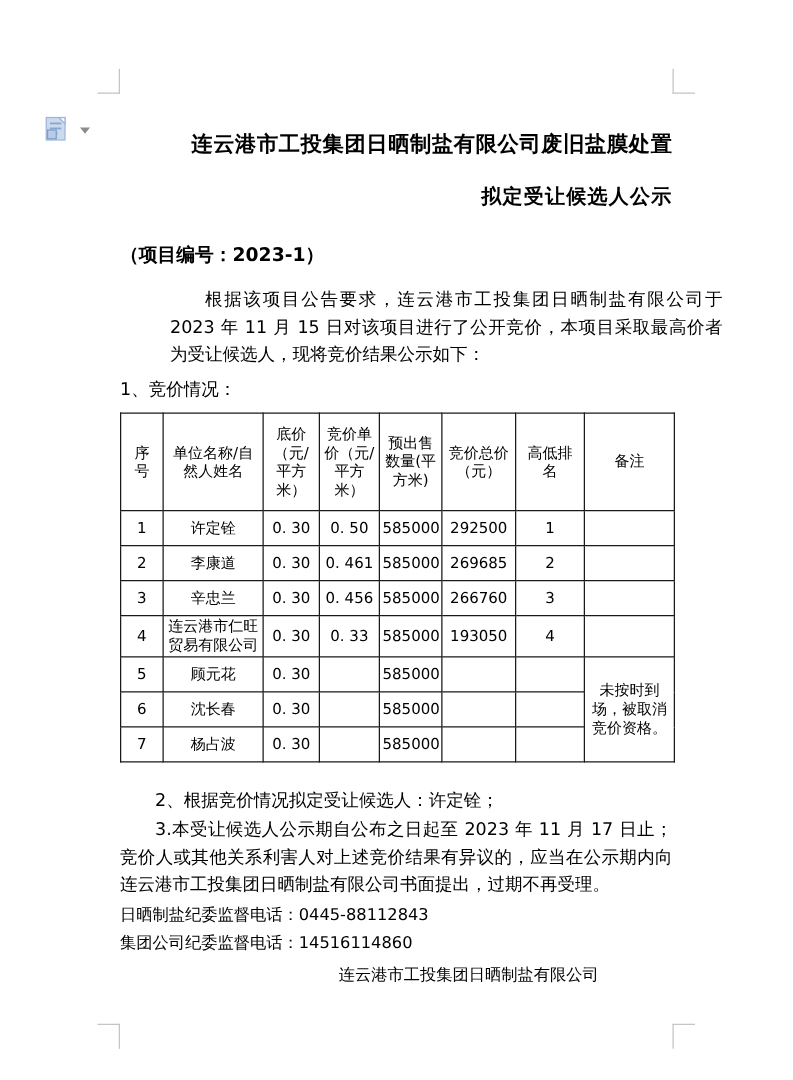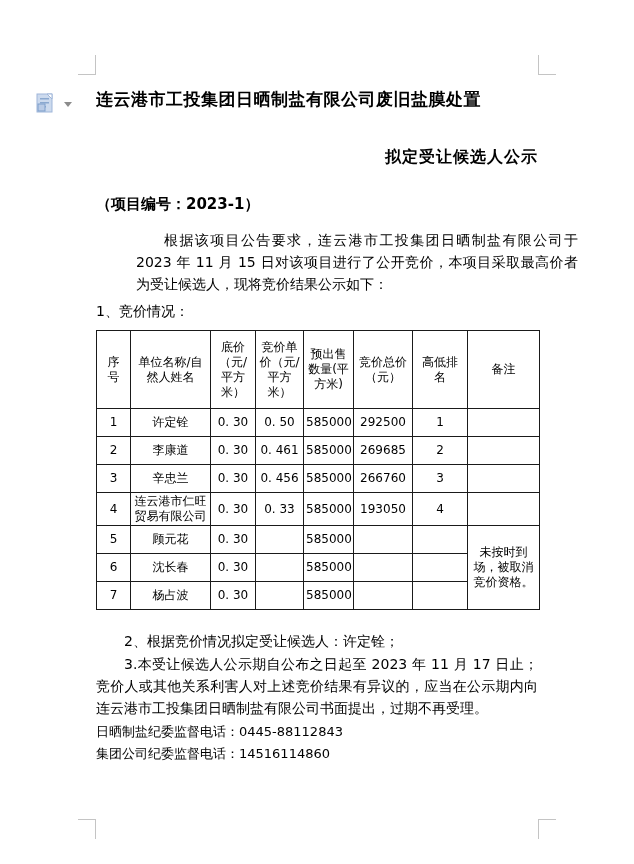--- a/index.html
+++ b/index.html
@@ -15,21 +15,21 @@
   
   .mark { position: absolute; width: 18px; height: 20px; }
   .mark.tl { left: 78px;  top: 55px;  border-right: 1px solid #c4c4c4; border-bottom: 1px solid #c4c4c4; }
   .mark.tr { left: 538px; top: 55px;  border-left: 1px solid #c4c4c4;  border-bottom: 1px solid #c4c4c4; }
   .mark.bl { left: 78px;  top: 819px; border-right: 1px solid #c4c4c4; border-top: 1px solid #c4c4c4; }
   .mark.br { left: 538px; top: 819px; border-left: 1px solid #c4c4c4;  border-top: 1px solid #c4c4c4; }
 
   .paste-btn { left: 34px; top: 92px; width: 42px; height: 26px; cursor: pointer; }
 
   .block { left: 96px; width: 442px; position: absolute; }
-  .t1 { top: 88px;  font-size: 17px; font-weight: bold; text-align: left; letter-spacing: .5px; }
+  .t1 { top: 104px;  font-size: 17px; font-weight: bold; text-align: right; letter-spacing: .5px; }
   .t2 { top: 147px; font-size: 16px; font-weight: bold; text-align: right; letter-spacing: 1px; }
   .t3 { top: 195px; font-size: 15px; font-weight: bold; text-align: left; }
   .para { font-size: 14px; line-height: 22px; text-align: justify; }
   .indent { text-indent: 2em; }
   .p-intro { top: 229px; margin-left: 40px; }
   .h-sec1 { top: 303px; font-size: 14px; }
   .p-sec2 { top: 630px; font-size: 14px; }
   .p-sec3 { top: 653px; }
   .phone1 { top: 723px; font-size: 13px; }
   .phone2 { top: 745px; font-size: 13px; }
@@ -179,13 +179,14 @@
 </tbody>
   </table>
 
 <div class="block para indent p-sec2">2、根据竞价情况拟定受让候选人：许定铨；</div>
 <div class="block para indent p-sec3">3.本受让候选人公示期自公布之日起至 2023 年 11 月 17 日止；竞价人或其他关系利害人对上述竞价结果有异议的，应当在公示期内向连云港市工投集团日晒制盐有限公司书面提出，过期不再受理。</div>
 
 <div class="block phone1">日晒制盐纪委监督电话：0445-88112843</div>
 <div class="block phone2">集团公司纪委监督电话：14516114860</div>
 
 <div class="signature">
+  <div>连云港市工投集团日晒制盐有限公司</div>
 </div>
 
 </body></html>

